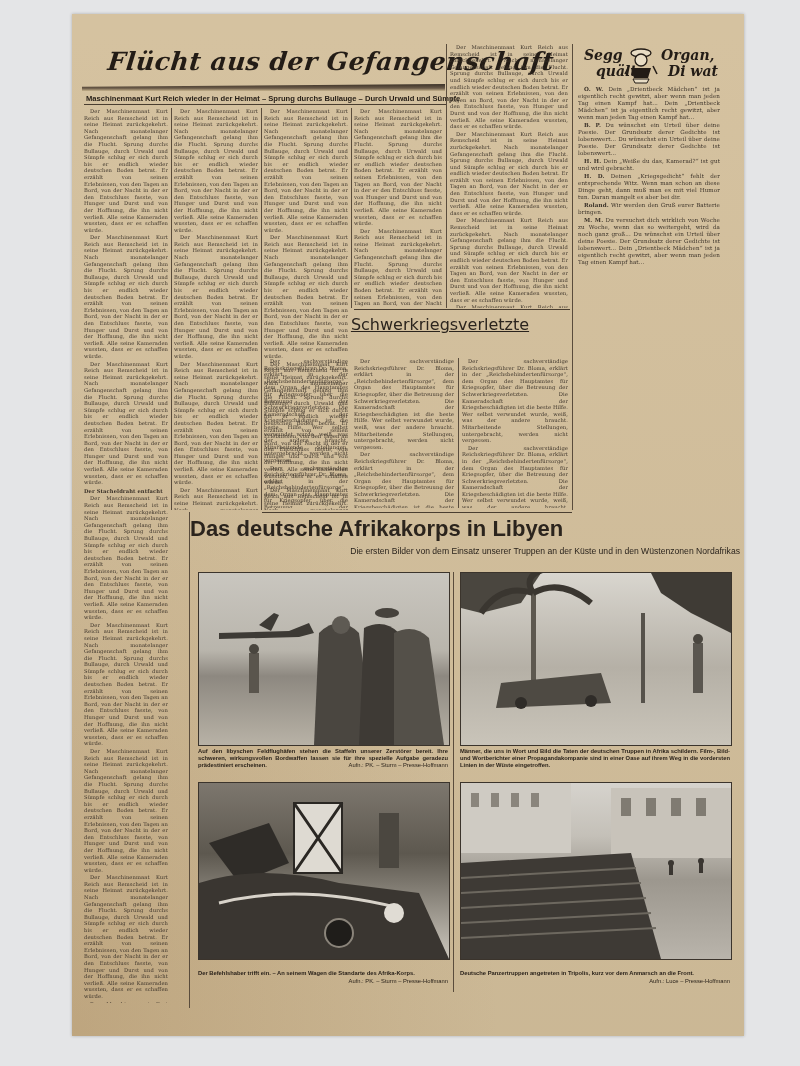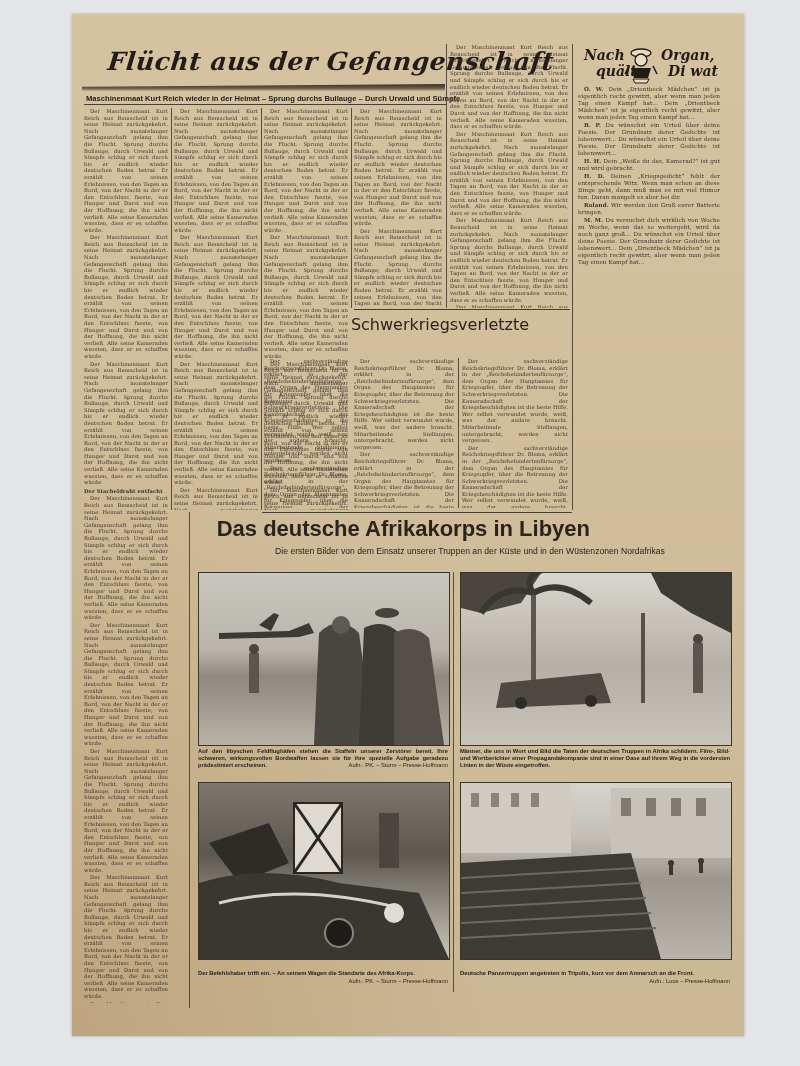--- a/index.html
+++ b/index.html
@@ -43,30 +43,30 @@
   .subhead {
     position:absolute; left:86px; top:94px; width:370px;
     font-family:"Liberation Sans", sans-serif; font-weight:bold; font-size:7.6px; color:#2a221a;
     white-space:nowrap;
   }
   .segg {
     position:absolute; font-family:"DejaVu Serif", serif; font-style:italic; font-weight:bold;
     font-size:14px; line-height:15px; color:#231c16;
   }
   .big-title {
-    position:absolute; left:200px; top:516px; width:540px; text-align:right;
+    position:absolute; left:200px; top:516px; width:540px; text-align:left;
     font-family:"Liberation Sans", sans-serif; font-weight:bold; font-size:22px; color:#2b241d;
   }
   .big-sub {
     position:absolute; left:200px; top:546px; width:540px; text-align:center;
     font-family:"Liberation Sans", sans-serif; font-size:8.6px; color:#2b241d; white-space:nowrap;
   }
   .schwer-title {
     position:absolute; left:312px; top:315px; width:400px; text-align:center;
-    font-family:"DejaVu Sans", sans-serif; font-size:16px; line-height:20px; color:#2b241d;
+    font-family:"DejaVu Sans", sans-serif; font-size:16px; line-height:20px; color:#2b241d;text-decoration:underline;
   }
   .caption {
     position:absolute; font-family:"Liberation Sans", sans-serif; font-weight:bold;
     font-size:5.8px; line-height:7px; color:#2a221a; text-align:justify;
   }
   .credit {
     position:absolute; font-family:"Liberation Sans", sans-serif; font-size:5.8px; color:#2a221a;
     text-align:right;
   }
   .photo { position:absolute; overflow:hidden; border:1px solid #3b342c; }
@@ -118,21 +118,21 @@
 <div class="rule-v" style="left:446px;top:44px;height:264px;"></div>
 <div class="col-text" style="left:450px;top:44px;width:118px;height:264px;">
   <p>Der Maschinenmaat Kurt Reich aus Remscheid ist in seine Heimat zurückgekehrt. Nach monatelanger Gefangenschaft gelang ihm die Flucht. Sprung durchs Bullauge, durch Urwald und Sümpfe schlug er sich durch bis er endlich wieder deutschen Boden betrat. Er erzählt von seinen Erlebnissen, von den Tagen an Bord, von der Nacht in der er den Entschluss fasste, von Hunger und Durst und von der Hoffnung, die ihn nicht verließ. Alle seine Kameraden wussten, dass er es schaffen würde.</p>
   <p>Der Maschinenmaat Kurt Reich aus Remscheid ist in seine Heimat zurückgekehrt. Nach monatelanger Gefangenschaft gelang ihm die Flucht. Sprung durchs Bullauge, durch Urwald und Sümpfe schlug er sich durch bis er endlich wieder deutschen Boden betrat. Er erzählt von seinen Erlebnissen, von den Tagen an Bord, von der Nacht in der er den Entschluss fasste, von Hunger und Durst und von der Hoffnung, die ihn nicht verließ. Alle seine Kameraden wussten, dass er es schaffen würde.</p>
   <p>Der Maschinenmaat Kurt Reich aus Remscheid ist in seine Heimat zurückgekehrt. Nach monatelanger Gefangenschaft gelang ihm die Flucht. Sprung durchs Bullauge, durch Urwald und Sümpfe schlug er sich durch bis er endlich wieder deutschen Boden betrat. Er erzählt von seinen Erlebnissen, von den Tagen an Bord, von der Nacht in der er den Entschluss fasste, von Hunger und Durst und von der Hoffnung, die ihn nicht verließ. Alle seine Kameraden wussten, dass er es schaffen würde.</p>
   <p>Der Maschinenmaat Kurt Reich aus Remscheid ist in seine Heimat zurückgekehrt. Nach monatelanger Gefangenschaft gelang ihm die Flucht. Sprung durchs Bullauge, durch Urwald und Sümpfe schlug er sich durch bis er endlich wieder deutschen Boden betrat. Er erzählt von seinen Erlebnissen, von den Tagen an Bord, von der Nacht in der er den Entschluss fasste, von Hunger und Durst und von der Hoffnung, die ihn nicht verließ. Alle seine Kameraden wussten, dass er es schaffen würde.</p>
 
 </div>
 
 <div class="rule-v" style="left:572px;top:44px;height:466px;"></div>
-<div class="segg" style="left:584px;top:48px;">Nach</div>
+<div class="segg" style="left:584px;top:48px;">Segg</div>
 <div class="segg" style="left:596px;top:64px;">quält</div>
 <div class="segg" style="left:661px;top:48px;">Organ,</div>
 <div class="segg" style="left:668px;top:64px;">Di wat</div>
 <svg class="abs" style="left:621px;top:44px;" width="40" height="40" viewBox="0 0 40 40">
   <ellipse cx="20" cy="9" rx="10" ry="4" fill="#e8dcc4" stroke="#231c16" stroke-width="1.3"></ellipse>
   <circle cx="20" cy="16" r="6" fill="#e8dcc4" stroke="#231c16" stroke-width="1.3"></circle>
   <path d="M10 24 L30 24 L27 34 L13 34 Z" fill="#231c16"></path>
   <path d="M12 35 L28 35 L26 39 L14 39 Z" fill="#e8dcc4" stroke="#231c16" stroke-width="1"></path>
   <line x1="8" y1="22" x2="4" y2="30" stroke="#231c16" stroke-width="1.5"></line>
   <line x1="32" y1="22" x2="36" y2="30" stroke="#231c16" stroke-width="1.5"></line>
@@ -160,21 +160,21 @@
 </div>
 <div class="rule-v" style="left:458px;top:358px;height:150px;"></div>
 <div class="col-text" style="left:462px;top:358px;width:106px;height:150px;">
   <p>Der sachverständige Reichskriegsführer Dr. Bloma, erklärt in der „Reichsbehindertenfürsorge“, dem Organ des Hauptamtes für Kriegsopfer, über die Betreuung der Schwerkriegsverletzten. Die Kameradschaft der Kriegsbeschädigten ist die beste Hilfe. Wer selbst verwundet wurde, weiß, was der andere braucht. Mitarbeitende Stellungen, untergebracht, werden nicht vergessen.</p>
   <p>Der sachverständige Reichskriegsführer Dr. Bloma, erklärt in der „Reichsbehindertenfürsorge“, dem Organ des Hauptamtes für Kriegsopfer, über die Betreuung der Schwerkriegsverletzten. Die Kameradschaft der Kriegsbeschädigten ist die beste Hilfe. Wer selbst verwundet wurde, weiß, was der andere braucht. Mitarbeitende Stellungen, untergebracht, werden nicht vergessen.</p>
 </div>
 
 <div class="rule-h" style="left:262px;top:512px;width:310px;"></div>
 <div class="rule-v" style="left:189px;top:512px;height:496px;"></div>
 <div class="big-title" style="left:190px;width:400px;">Das deutsche Afrikakorps in Libyen</div>
-<div class="big-sub" style="left:190px;width:540px;text-align:center;padding-left:10px;">Die ersten Bilder von dem Einsatz unserer Truppen an der Küste und in den Wüstenzonen Nordafrikas</div>
+<div class="big-sub" style="left:190px;width:540px;text-align:right;padding-left:10px;">Die ersten Bilder von dem Einsatz unserer Truppen an der Küste und in den Wüstenzonen Nordafrikas</div>
 
 <div class="photo" style="left:198px;top:572px;width:250px;height:172px;background:linear-gradient(180deg,#c9c6bf 0%,#b9b5ac 45%,#8d8880 60%,#b8b2a6 100%);">
   <svg width="250" height="172" viewBox="0 0 250 172">
     <path d="M20 60 L90 58 L110 50 L115 60 L100 64 L20 66 Z" fill="#3d3a35"></path>
     <path d="M60 52 L75 40 L80 42 L72 58 Z" fill="#3d3a35"></path>
     <rect x="50" y="80" width="10" height="40" fill="#5a554d"></rect>
     <circle cx="55" cy="76" r="5" fill="#4a463f"></circle>
     <path d="M120 60 Q140 40 160 60 L175 172 L115 172 Z" fill="#4a4640"></path>
     <path d="M165 55 Q185 45 200 60 L215 172 L160 172 Z" fill="#3e3a35"></path>
     <path d="M195 60 Q215 50 230 65 L245 172 L195 172 Z" fill="#545049"></path>

